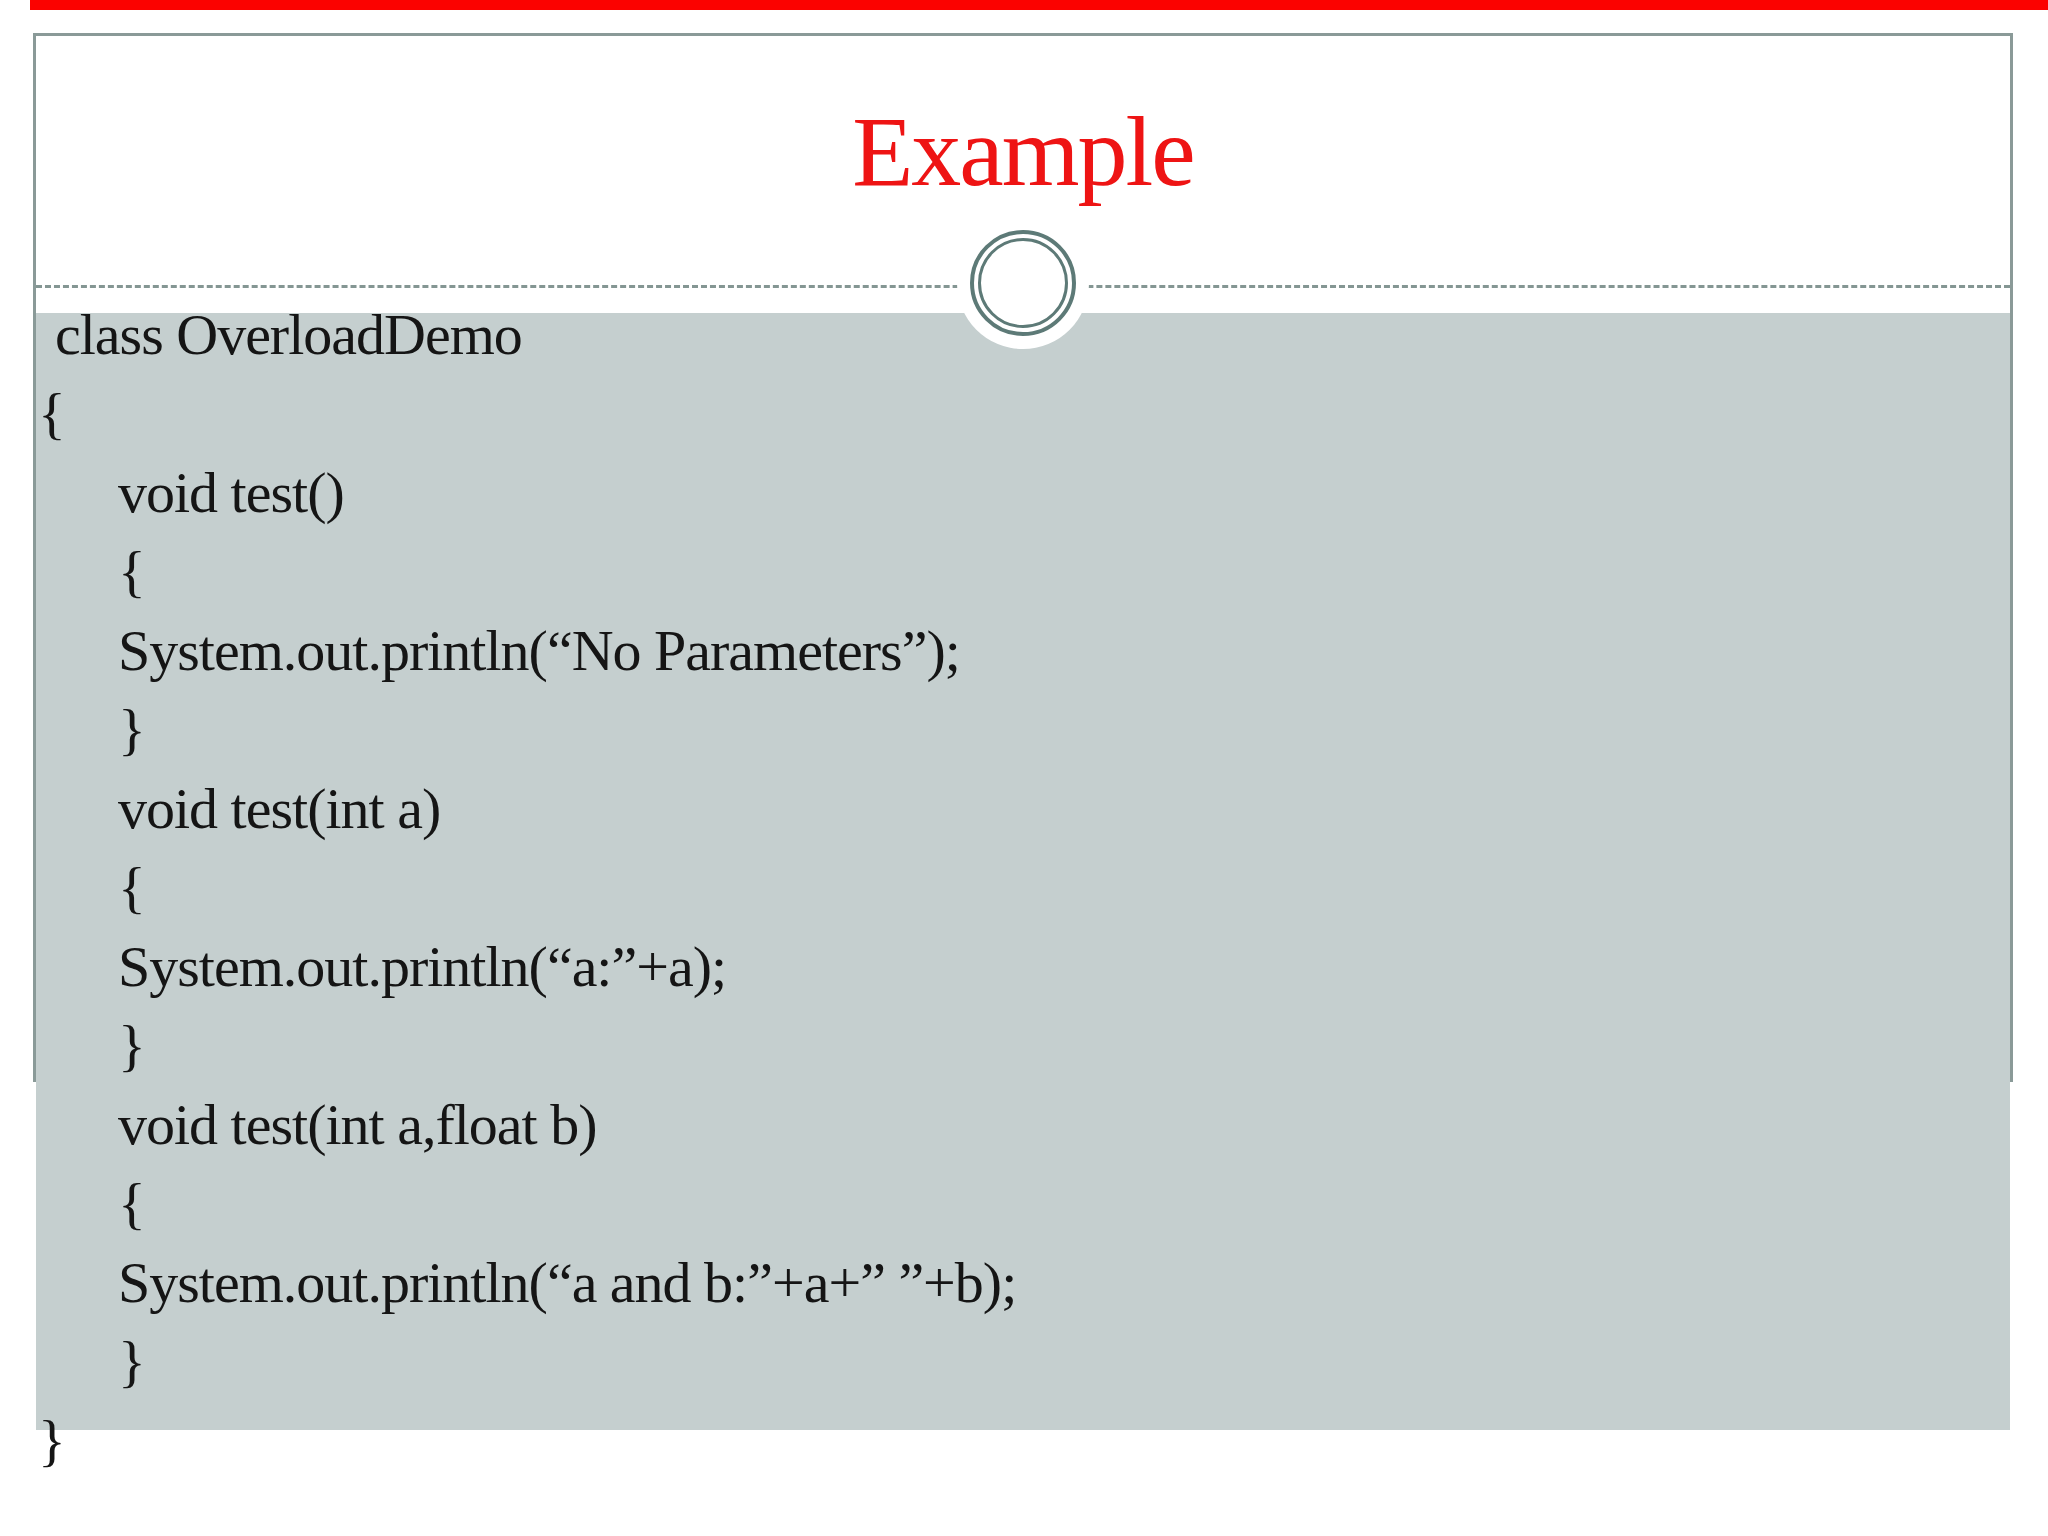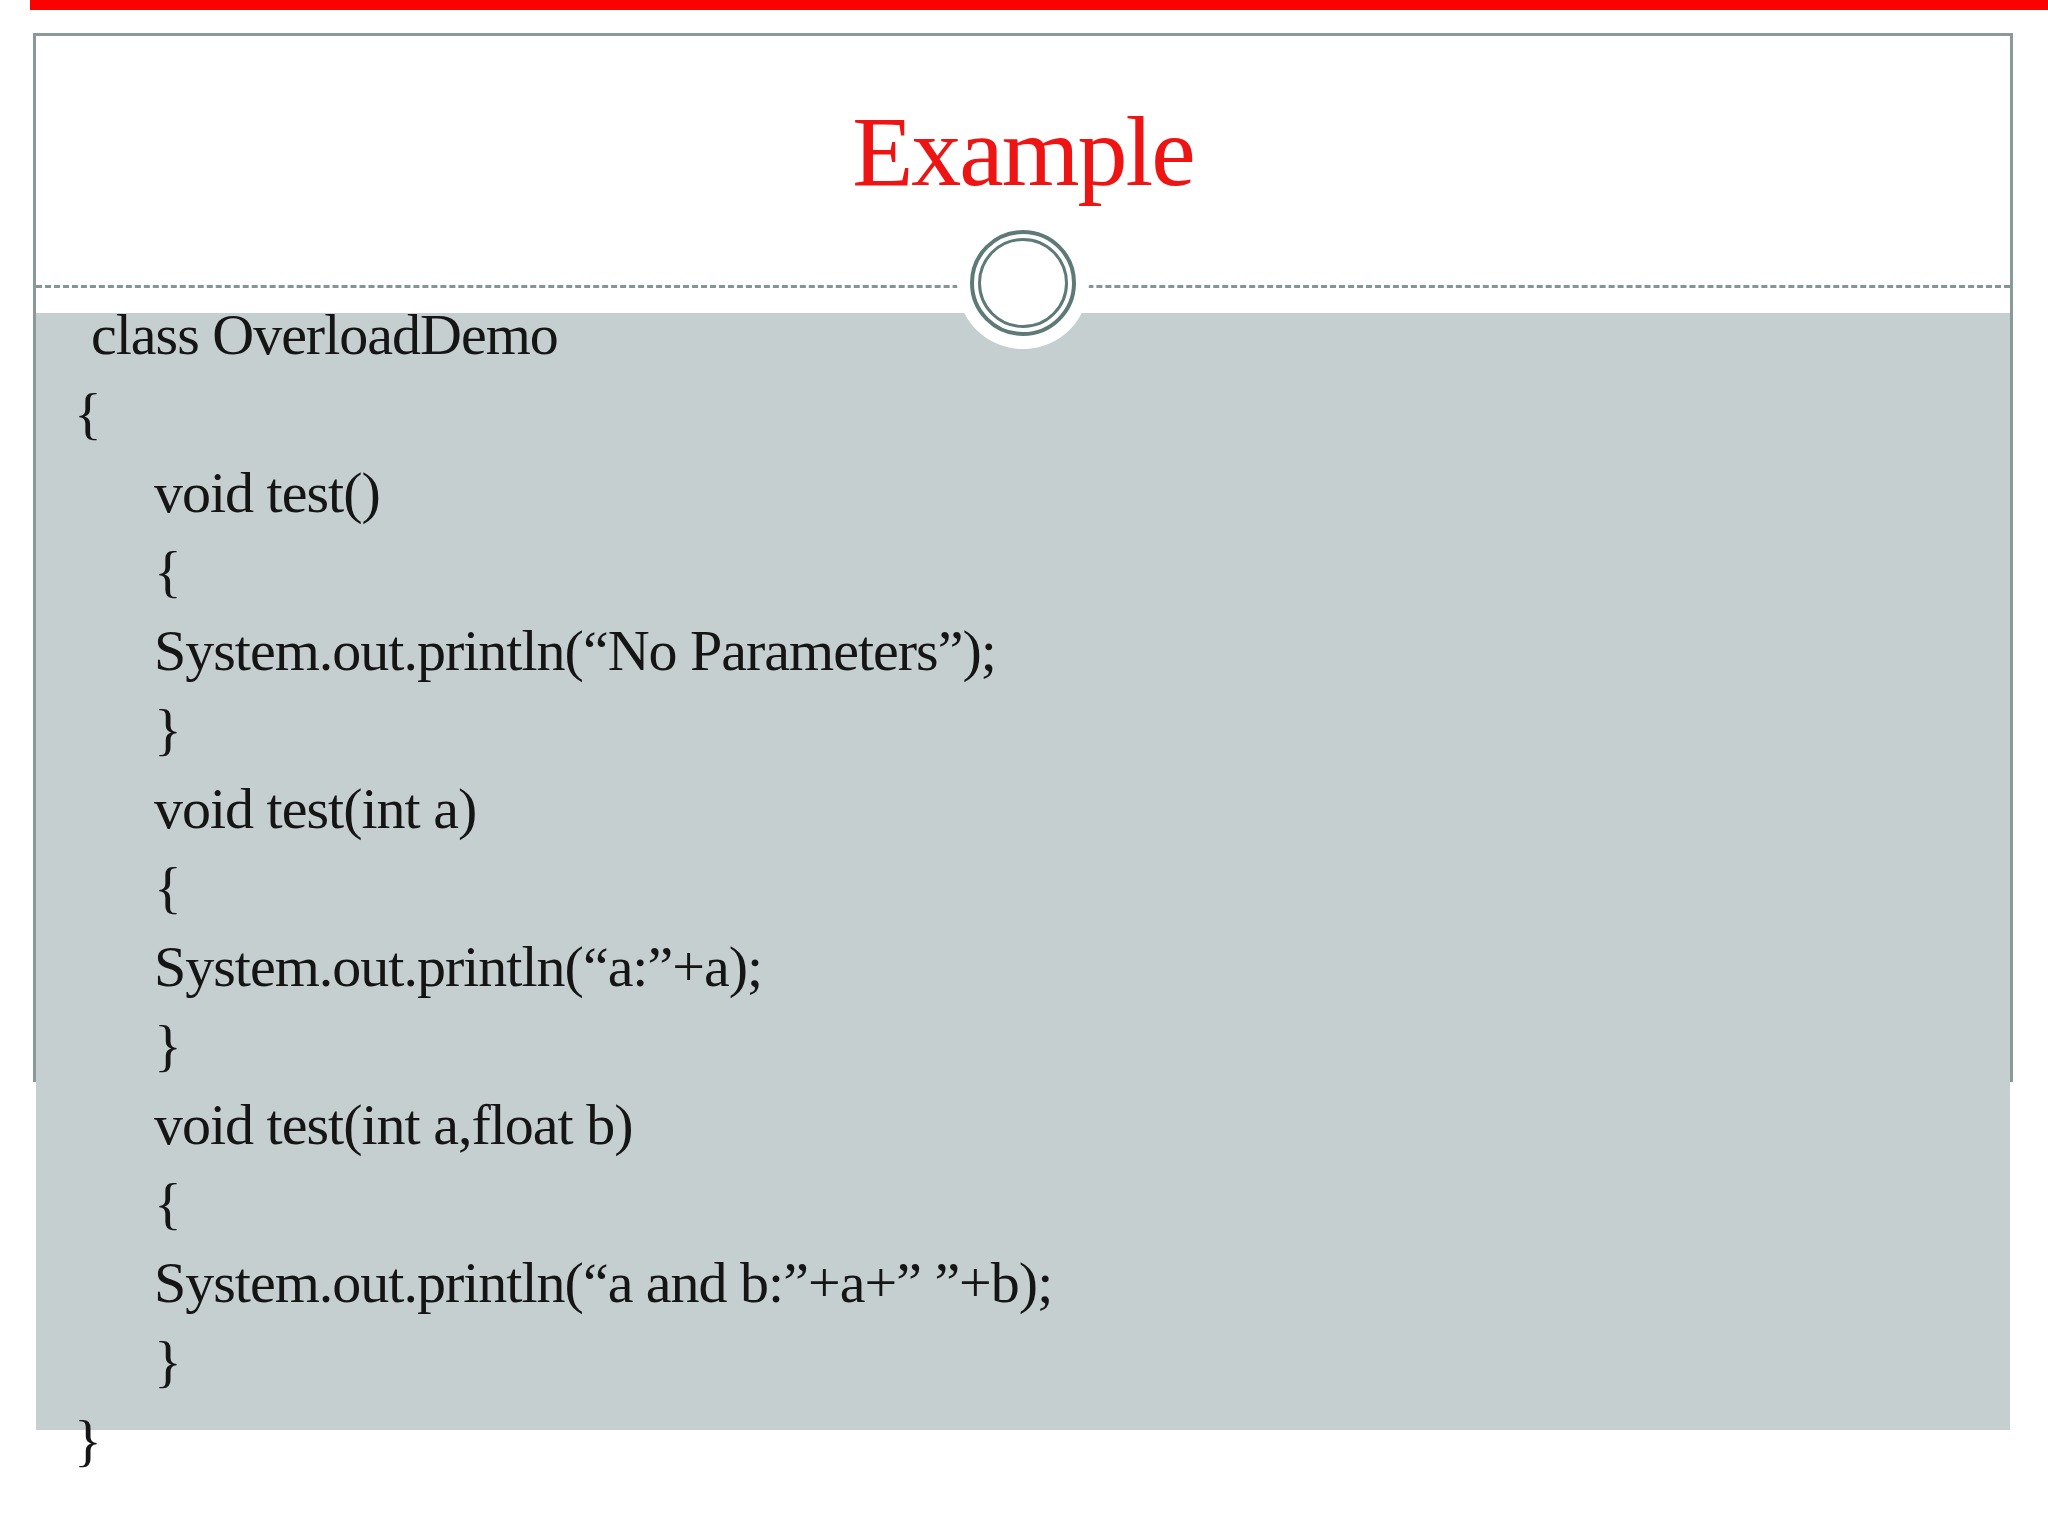--- a/index.html
+++ b/index.html
@@ -120,21 +120,20 @@
     position: absolute;
     left: 0;
     top: 259px;
     right: 0;
     z-index: 5;
     font-size: 58px;
     line-height: 79px;
     letter-spacing: -1px;
     color: var(--code-text, #151515);
     white-space: pre;
-    margin-left: 36px;
   }
   .code-line { height: 79px; }
   .code-line.outer      { padding-left: 2px; }
   .code-line.outer-text { padding-left: 19px; }
   .code-line.inner      { padding-left: 82px; }
 </style>
 </head>
 <body>
 
 <div class="top-strip"></div>

